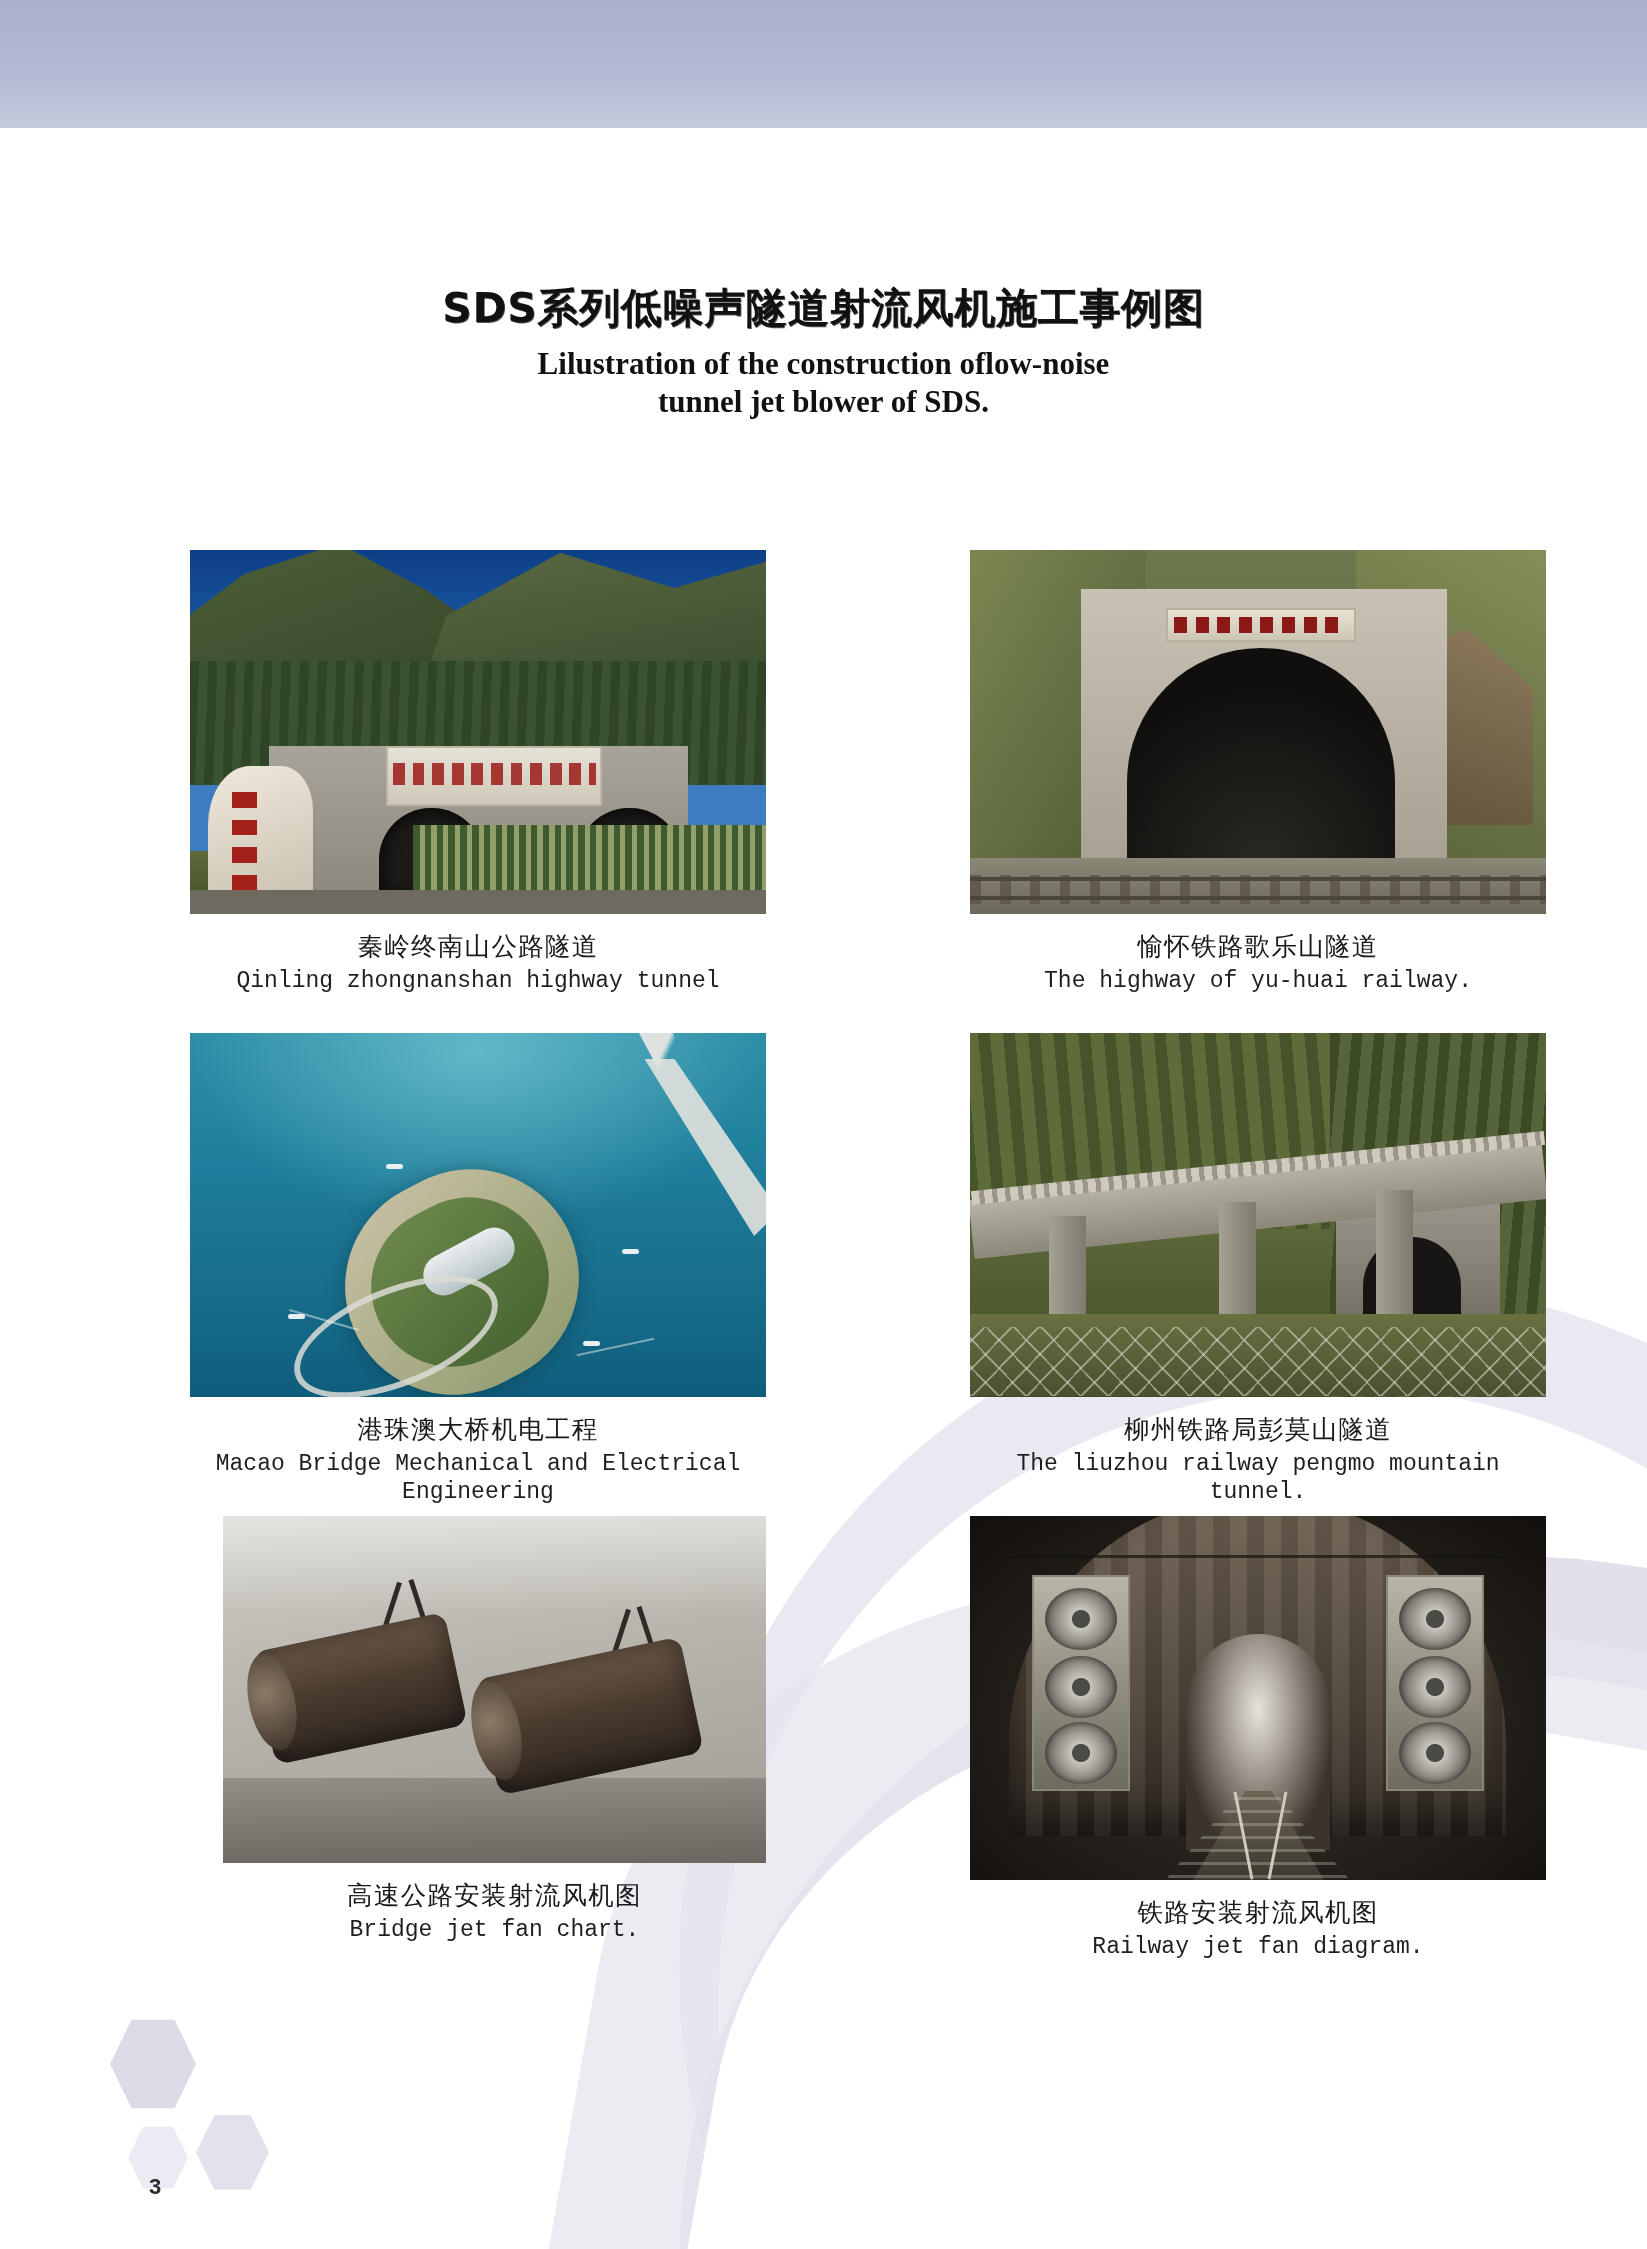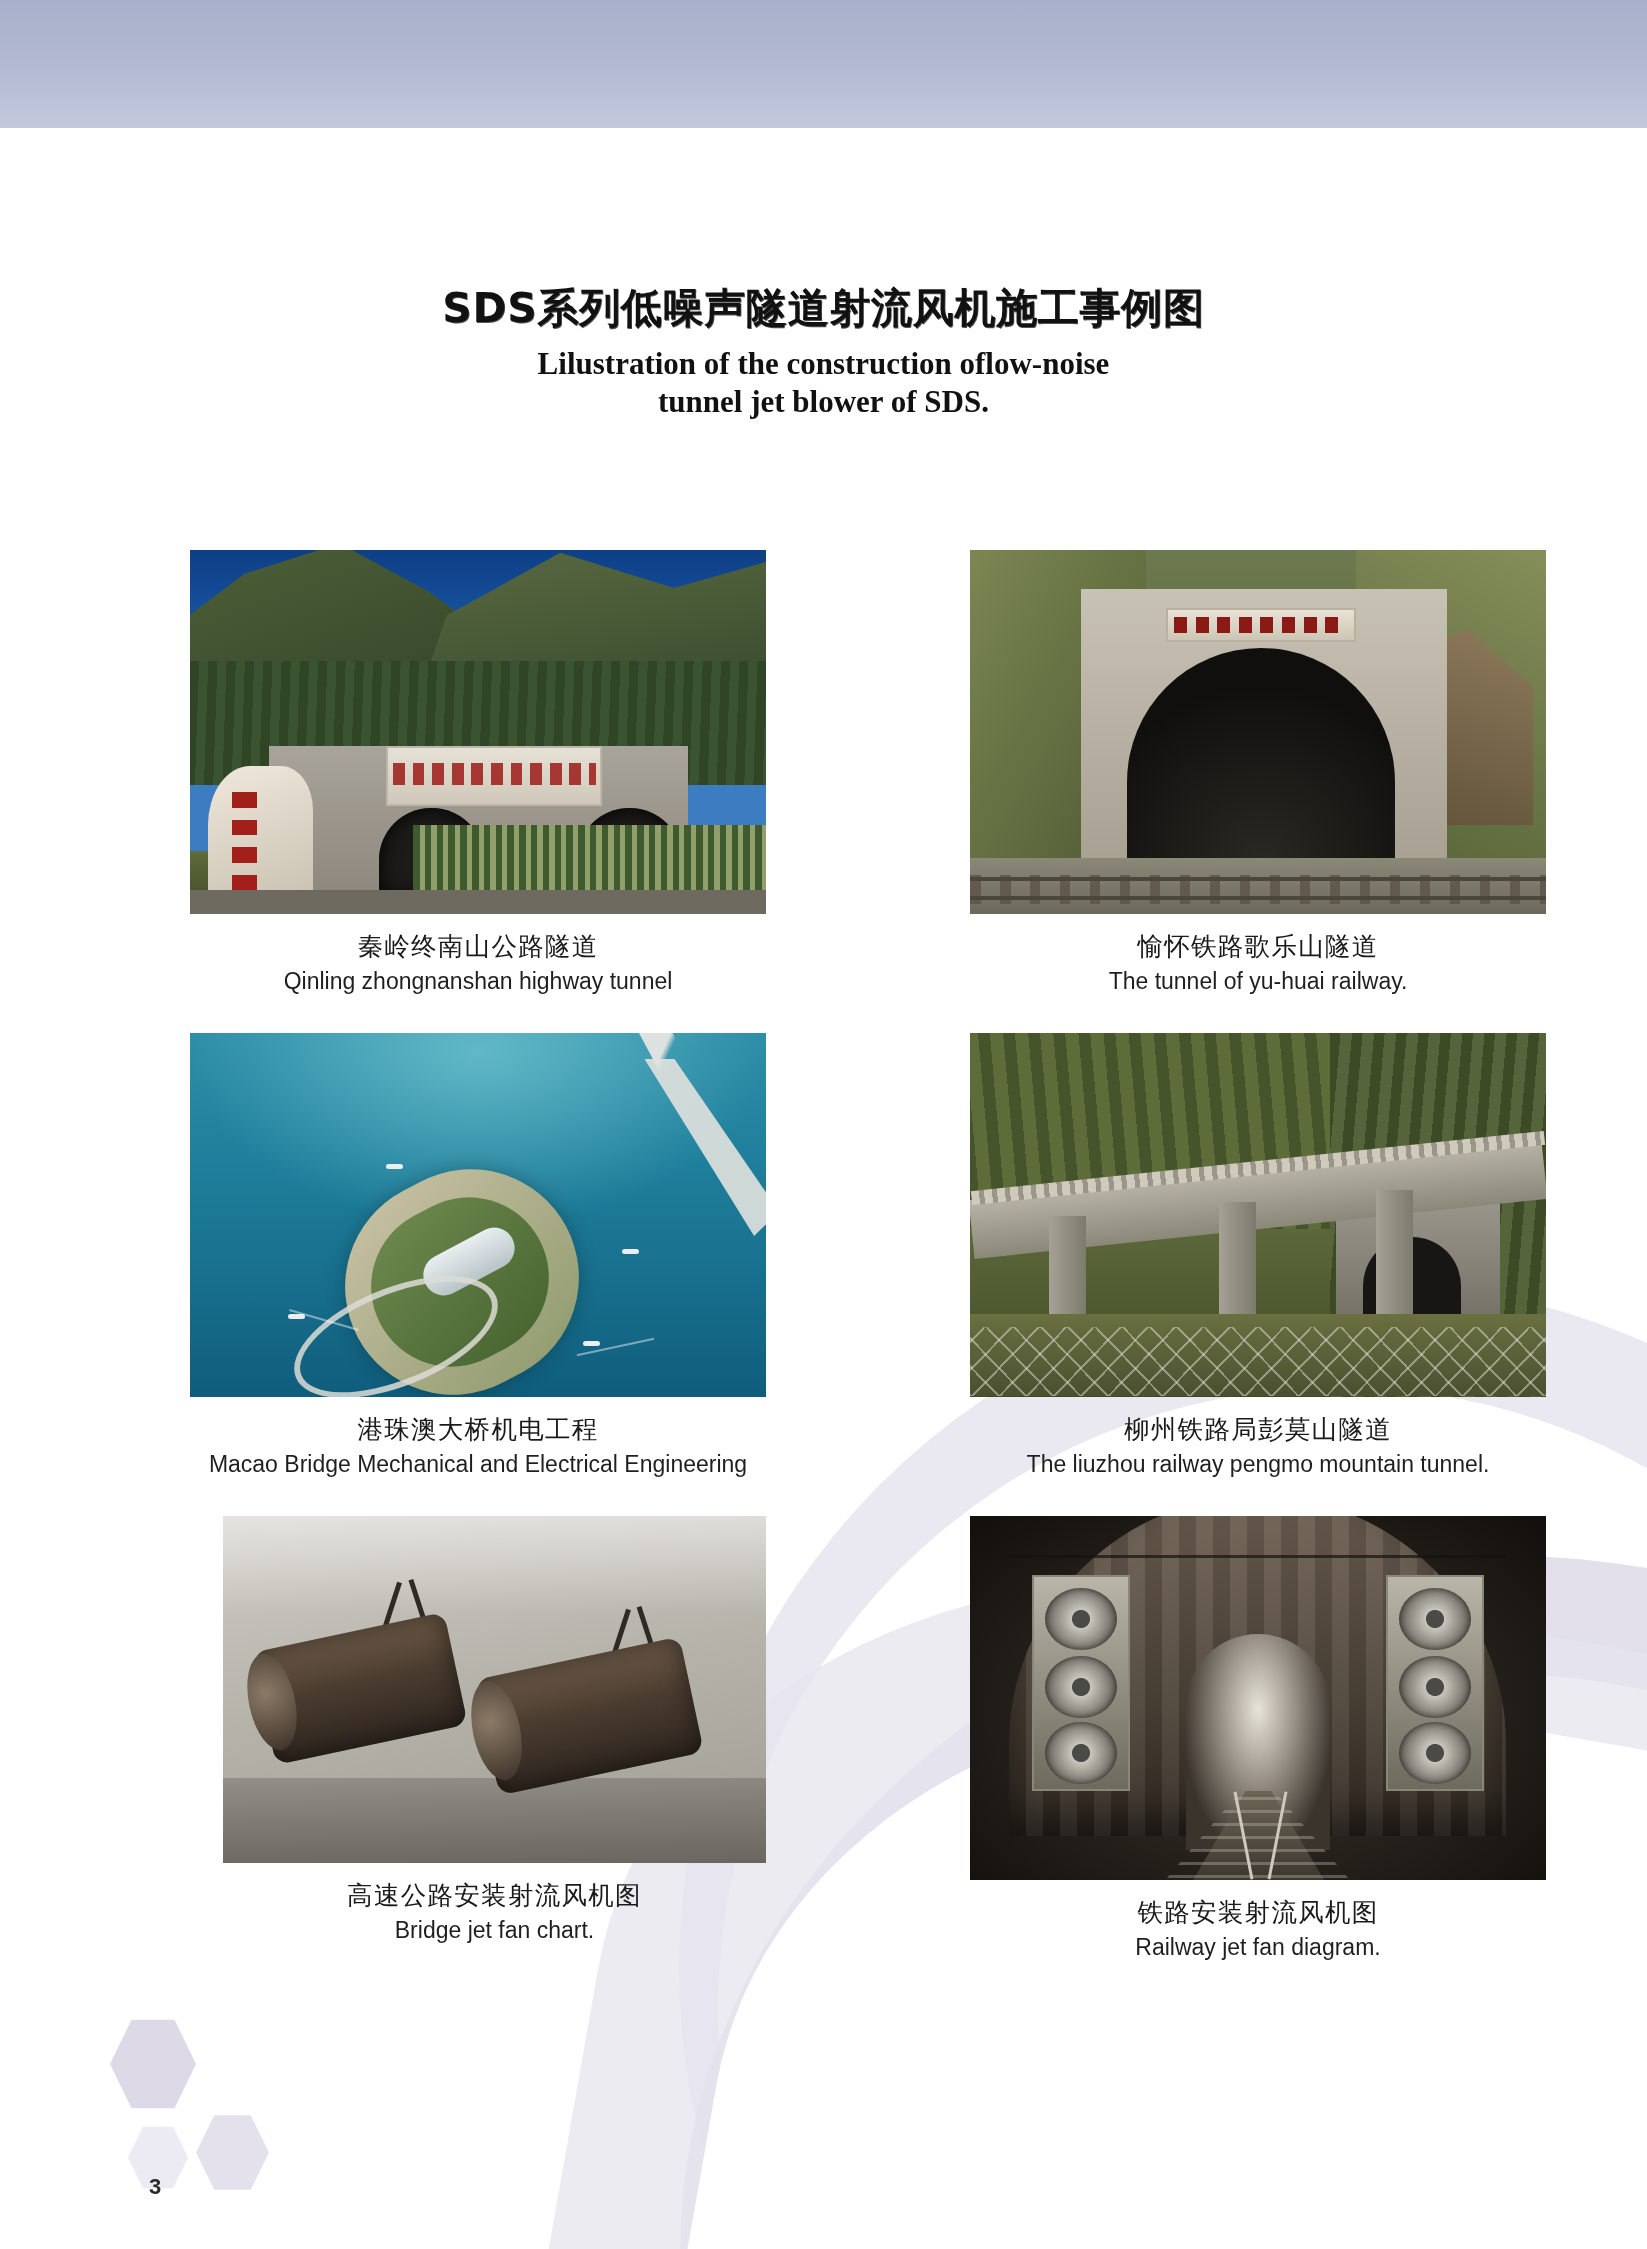--- a/index.html
+++ b/index.html
@@ -148,21 +148,21 @@
     text-align: center;
   }
   .cap-cn {
     font-family: "DejaVu Sans", sans-serif;
     font-size: 25.5px;
     color: #1a1a1a;
     letter-spacing: 1.3px;
     line-height: 1.2;
   }
   .cap-en {
-    font-family: Liberation Sans, sans-serif;
+    font-family: Liberation Mono, monospace;
     font-size: 23px;
     color: #1f1f1f;
     margin-top: 6.5px;
     line-height: 1.2;
   }
 
   
   .cell.narrow .photo { width: 543px; height: 347px; }
   .cell.narrow { width: 543px; left: 223px; }
 
@@ -390,21 +390,21 @@
             <div class="arch"></div>
           <div class="plate"></div>
             <div class="platetext"></div>
           <div class="ballast"></div>
             <div class="sleepers"></div>
           <div class="rail r1"></div>
             <div class="rail r2"></div>
         </div>
         <div class="caption">
           <div class="cap-cn">愉怀铁路歌乐山隧道</div>
-          <div class="cap-en">The tunnel of yu-huai railway.</div>
+          <div class="cap-en">The highway of yu-huai railway.</div>
         </div>
       </div>
 
     </div>
 
     <div class="row">
 
       <div class="cell right">
         <div class="photo p4">
           <div class="forest"></div>

